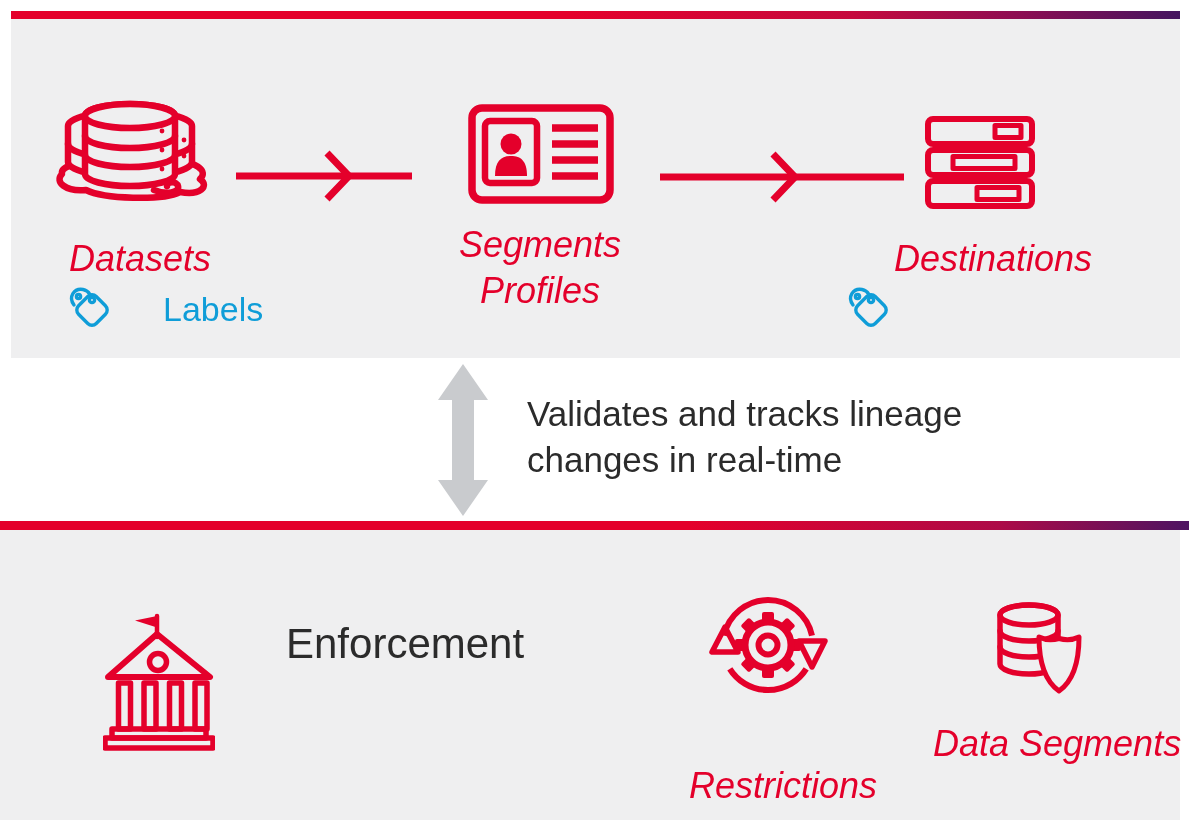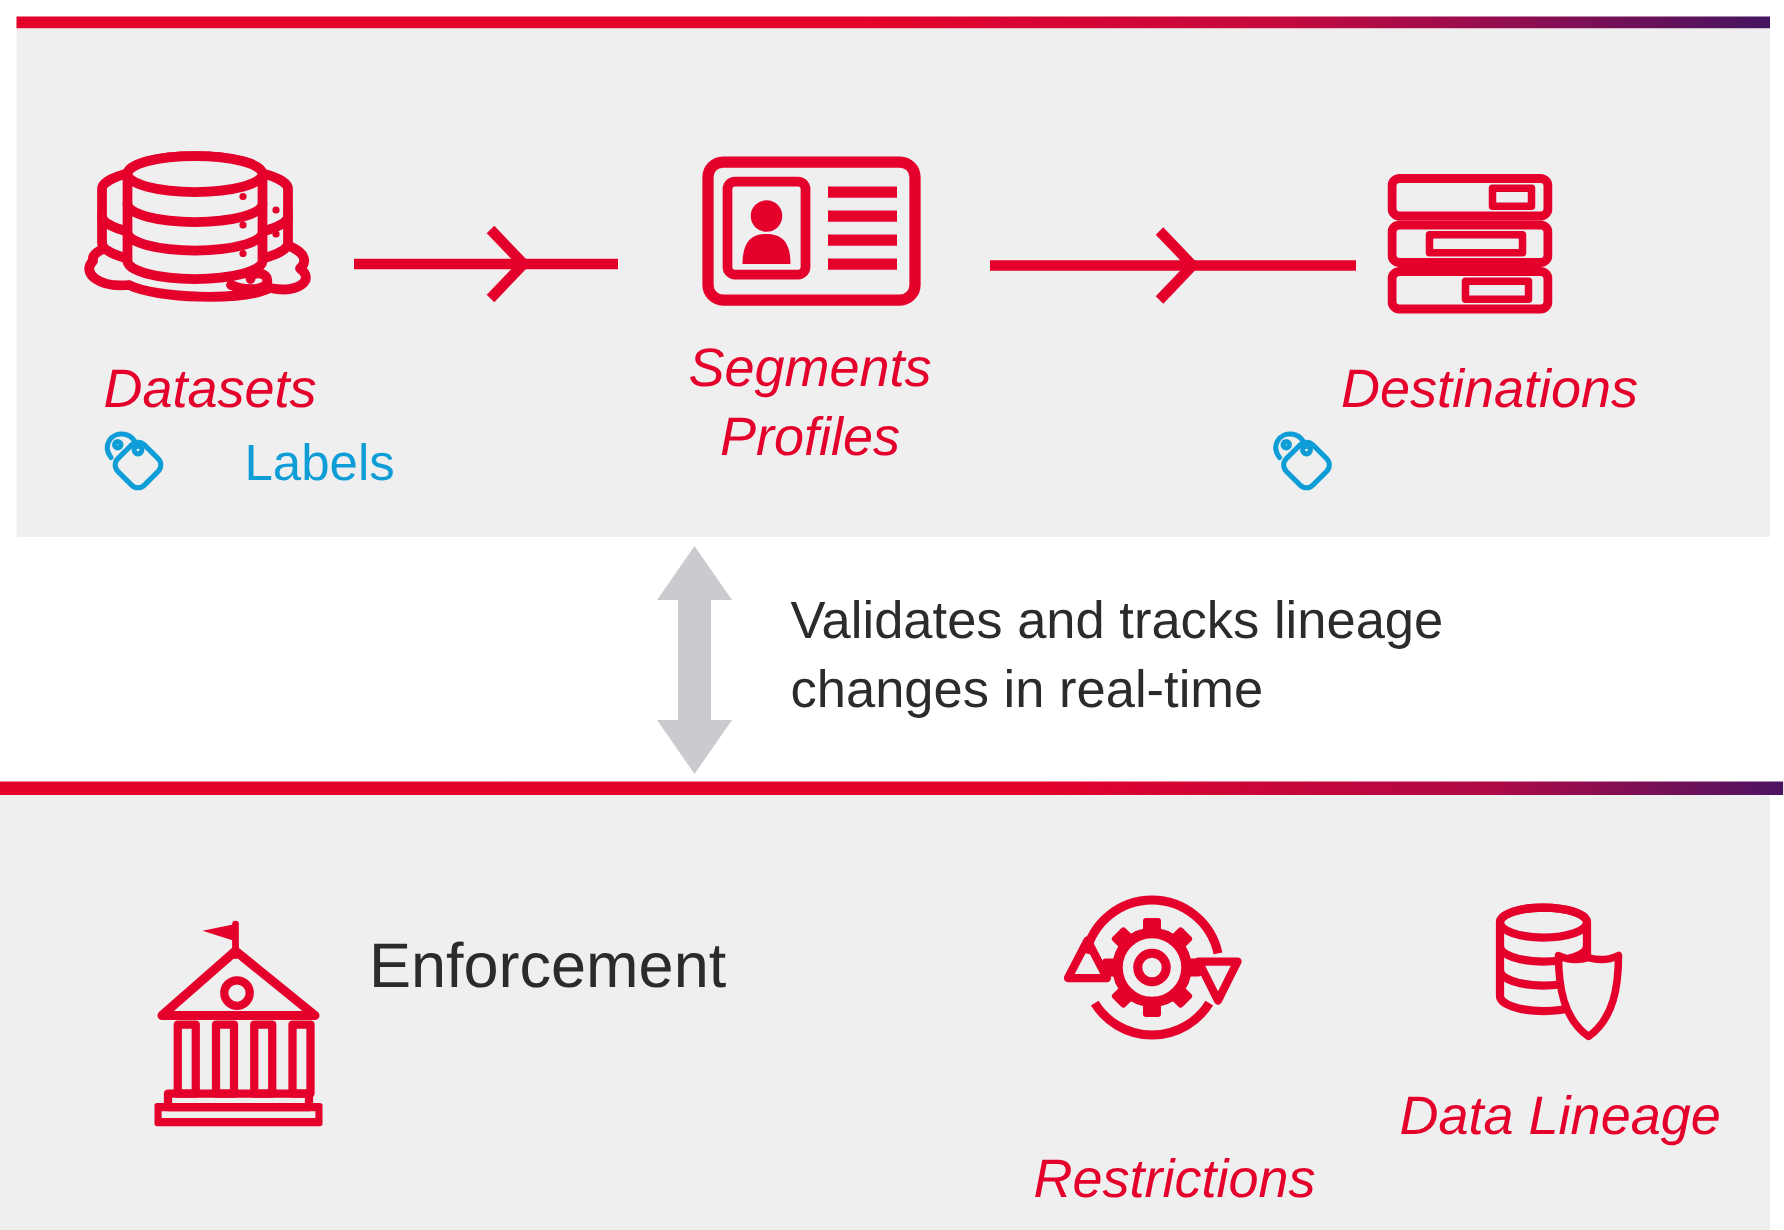--- a/index.html
+++ b/index.html
@@ -18,21 +18,21 @@
     background:linear-gradient(90deg,#e4002b 0%,#e4002b 58%,#ad0a47 84%,#4d1462 100%);
   }
   .panel-bottom{left:0;top:530px;width:1180px;height:290px;background:#efeff0;}
 
   .node-label{
     color:#e4002b;font-style:italic;font-size:36px;line-height:46px;
     text-align:center;white-space:nowrap;
   }
   .tag-text{color:#0f9dd8;font-size:34px;white-space:nowrap;}
   .mid-text{color:#2b2b2b;font-size:35px;line-height:46px;margin-left:44px;}
-  .enf-title{color:#2b2b2b;font-size:42px;white-space:nowrap;}
+  .enf-title{color:#2b2b2b;font-size:42px;white-space:nowrap;margin-left:40px;}
   .enf-desc{color:#2b2b2b;font-size:28px;line-height:38px;white-space:nowrap;}
   svg{display:block;}
 </style>
 </head>
 <body>
 
 <div class="canvas">
 
   <div class="abs bar-top"></div>
   <div class="abs panel-top"></div>
@@ -174,15 +174,15 @@
   <div class="abs" style="left:995px;top:600px;">
     <svg width="92" height="100" viewBox="0 0 92 100" fill="none" stroke="#e4002b" stroke-linecap="round" stroke-linejoin="round">
       <path d="M 5,15 A 29 10 0 0 1 63,15 L 63,64 A 29 10 0 0 1 5,64 Z" stroke-width="5.5"></path>
       <ellipse cx="34" cy="15" rx="29" ry="10" stroke-width="5.5"></ellipse>
       <path d="M 5,31 A 29 10 0 0 0 63,31" stroke-width="5.5"></path>
       <path d="M 5,47 A 29 10 0 0 0 63,47" stroke-width="5.5"></path>
       <path d="M 44,37 C 51,40.5 57,40.5 64,38.5 C 71,40.5 77,40.5 84,37 C 84,57 81,79 64,91 C 47,79 44,57 44,37 Z" fill="#efeff0" stroke-width="5"></path>
     </svg>
   </div>
 
-  <div class="abs node-label" style="left:933px;top:721px;width:210px;">Data Lineage</div>
+  <div class="abs node-label" style="left:933px;top:721px;width:210px;">Data Segments</div>
 
 </div>
 
 </body></html>

